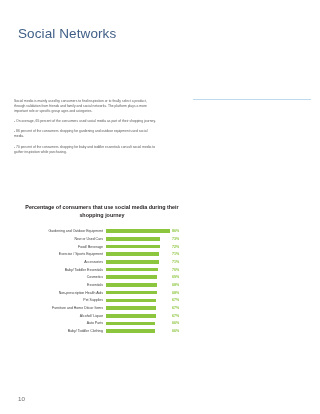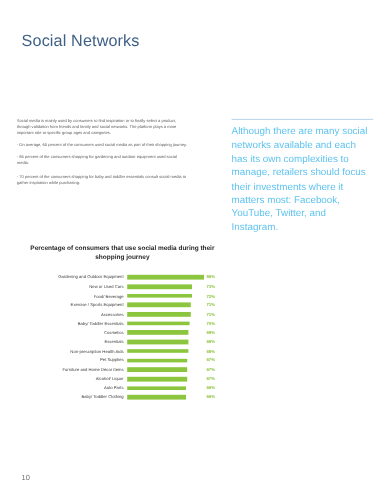--- a/index.html
+++ b/index.html
@@ -150,21 +150,20 @@
   <div class="left-col">
     <p class="body-par">Social media  is mainly used by consumers to find inspiration or to finally select a product, through validation from friends and family and social networks. The platform plays a more important role or specific group ages and categories.</p>
     <p class="body-par">- On average, 65 percent of the consumers used social media as part of their shopping journey.</p>
     <p class="body-par">- 86 percent of the consumers shopping for gardening and outdoor equipment used social media.</p>
     <p class="body-par">- 70 percent of the consumers shopping for baby and toddler essentials consult social media to gather inspiration while purchasing.</p>
   </div>
 
   <div class="rule"></div>
 
   <div class="right-col">
-    <p class="quote-par">Although there are many social networks available and each has its own complexities to manage, retailers should focus their investments where it matters most: Facebook, YouTube, Twitter, and Instagram.</p>
   </div>
 
   <div class="chart">
     <div class="chart-title">Percentage of consumers that use social media during their shopping journey</div>
     <div class="chart-rows" id="chart-rows">
         <div class="chart-row">
           <div class="cat-label">Gardening and Outdoor Equipment</div>
           <div class="bar-track">
             <div class="bar-fill" style="width: 64px; background: rgb(140, 198, 62);"></div>
             <div class="bar-value" style="color: rgb(140, 198, 62);">86%</div>

